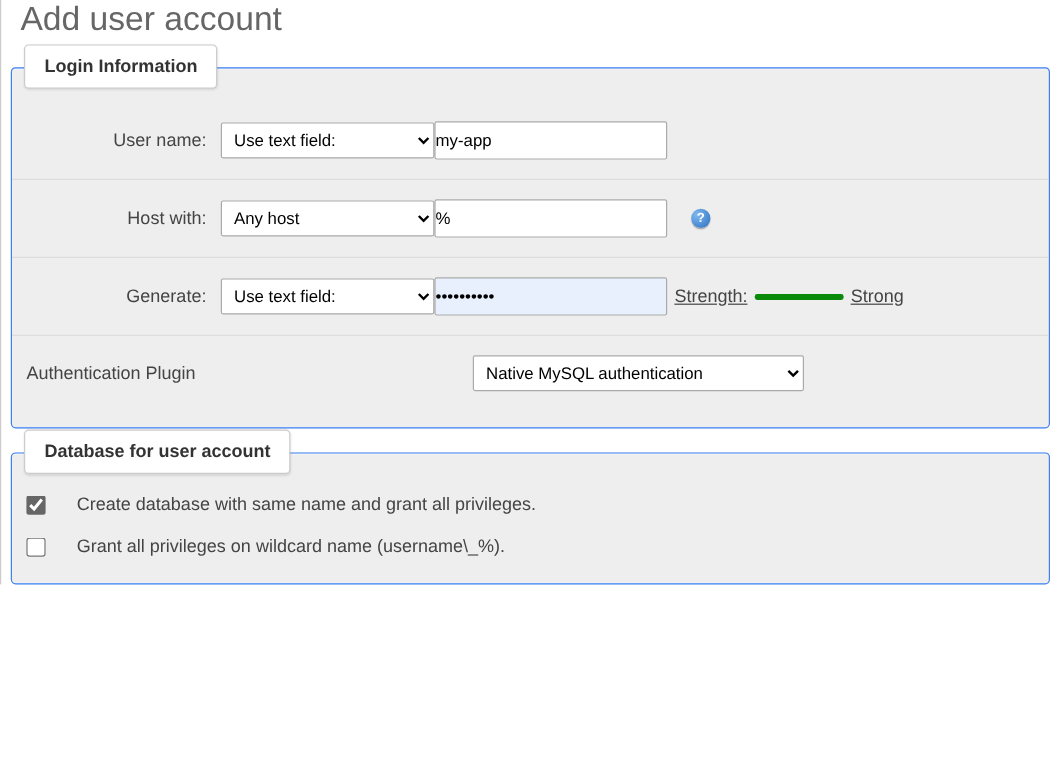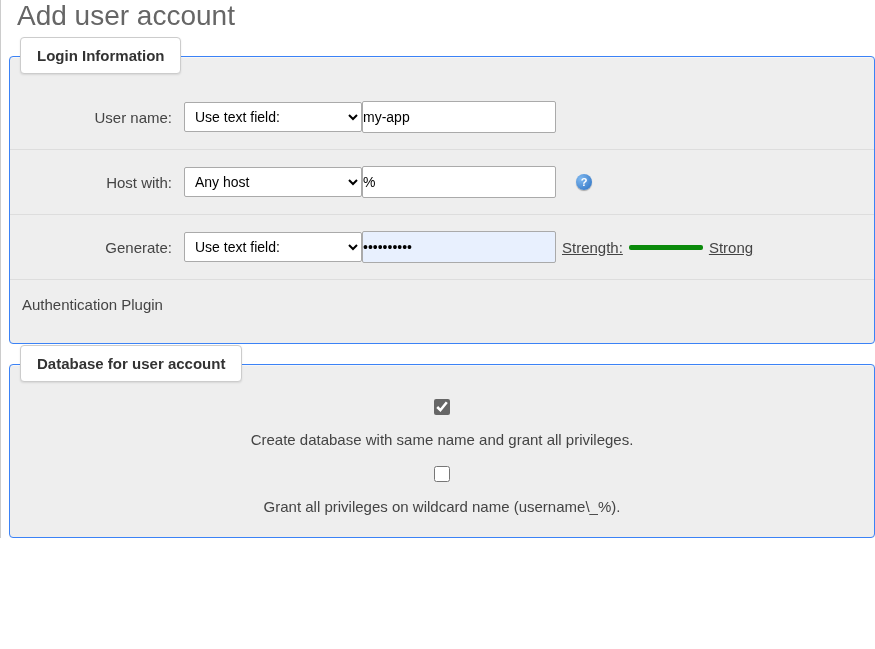--- a/index.html
+++ b/index.html
@@ -124,25 +124,24 @@
       background: linear-gradient(to bottom, #f8f8f8, #e6e6e6);
       border: 1px solid #bbb;
       border-radius: 14px;
       padding: 6px 18px;
       font-size: 14px;
       color: #333;
       cursor: pointer;
     }
     .db-option {
       display: flex;
-      align-items: center;
-      gap: 16px;
+      align-items: flex-end;
+      gap: 26px;
       padding: 6px 2px;
       margin-bottom: 6px;
-      flex-direction: column;
     }
     .db-option input[type="checkbox"] {
       width: 16px;
       height: 16px;
       accent-color: #666;
       cursor: pointer;
     }
     .db-option label {
       font-size: 15px;
       color: #444;
@@ -191,20 +190,25 @@
             <span class="strength-label">Strength:</span>
             <span class="strength-bar"></span>
             <span class="strength-value">Strong</span>
           </div>
         </div>
       </div>
 
 
       <div class="row">
         <div class="label left">Authentication Plugin</div>
+        <div class="controls">
+          <select class="auth-plugin">
+            <option>Native MySQL authentication</option>
+          </select>
+        </div>
       </div>
 
 
     </div>
   </fieldset>
 
   <fieldset>
     <legend>Database for user account</legend>
     <div class="fieldset-inner">
 

